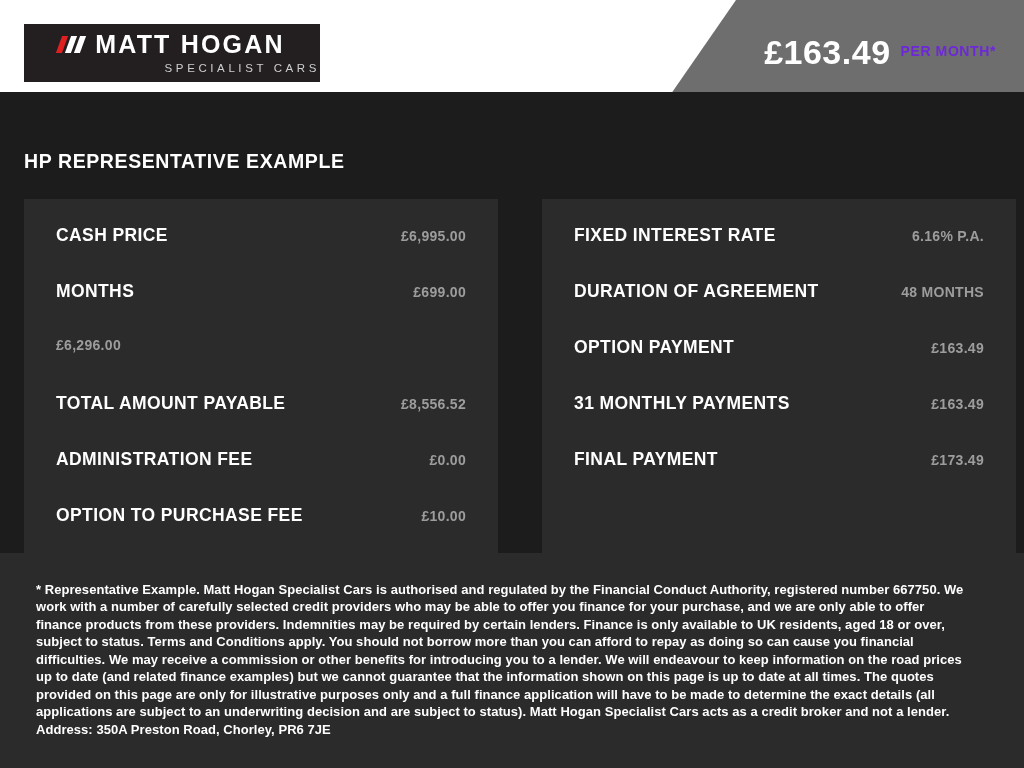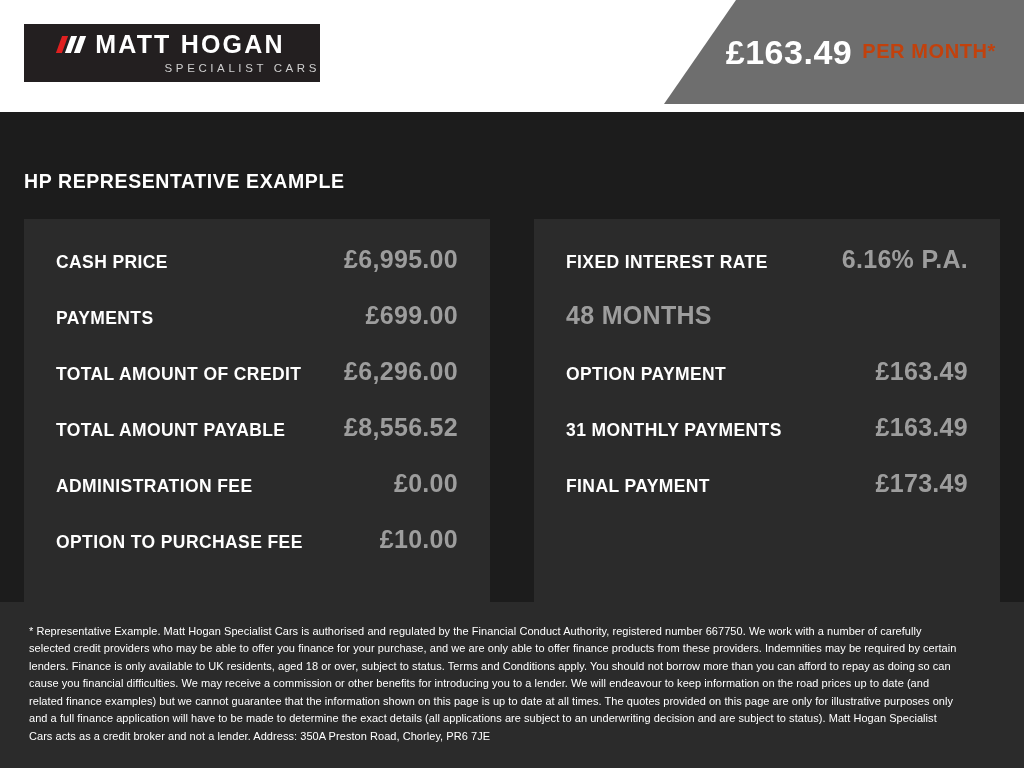--- a/index.html
+++ b/index.html
@@ -17,21 +17,21 @@
     position: relative;
     width: 1024px;
     height: 768px;
     background: #1c1c1c;
     overflow: hidden;
   }
 
   
   .header {
     position: relative;
-    height: 112px;
+    height: 92px;
     background: #ffffff;
     overflow: hidden;
   }
   .header-dark {
     position: absolute;
     top: 0;
     right: 0;
     width: 360px;
     height: 104px;
     background: #6e6e6e;
@@ -48,22 +48,22 @@
     gap: 10px;
   }
   .price-amount {
     color: #ffffff;
     font-size: 34px;
     font-weight: bold;
     letter-spacing: 0.5px;
     line-height: 1;
   }
   .price-suffix {
-    color: #c2410c;
-    font-size: 20px;
+    color: #6d28d9;
+    font-size: 14px;
     font-weight: bold;
     letter-spacing: 0.6px;
     padding-bottom: 2px;
   }
 
   .logo-box {
     position: absolute;
     left: 24px;
     top: 24px;
     width: 296px;
@@ -118,21 +118,21 @@
     font-weight: bold;
     letter-spacing: 0.6px;
     padding: 36px 0 0 24px;
     margin-top: 22px;
   }
 
   
   .panels {
     display: flex;
     gap: 44px;
-    padding: 26px 24px 0 24px;
+    padding: 26px 8px 0 24px;
     box-sizing: border-box;
   }
   .panel {
     flex: 1;
     background: #2b2b2b;
     padding: 26px 32px 26px 32px;
     box-sizing: border-box;
     min-height: 372px;
   }
   .row {
@@ -143,42 +143,42 @@
   }
   .row-label {
     color: #ffffff;
     font-size: 17.5px;
     font-weight: bold;
     letter-spacing: 0.4px;
     white-space: nowrap;
   }
   .row-value {
     color: #9d9d9d;
-    font-size: 25px;
+    font-size: 14px;
     font-weight: bold;
     letter-spacing: 0.3px;
     white-space: nowrap;
     text-align: right;
   }
 
   
   .footer {
     position: absolute;
     left: 0;
     right: 0;
     bottom: 0;
     background: #2b2b2b;
     padding: 16px 24px 18px 24px;
     box-sizing: border-box;
   }
   .footer p {
-    margin: 5px;
-    color: #ffffff;
-    font-size: 11px;
-    font-weight: normal;
+    margin: 12px;
+    color: #ffffff;
+    font-size: 13px;
+    font-weight: bold;
     line-height: 17.5px;
     letter-spacing: 0.05px;
     max-width: 930px;
   }
 </style>
 </head>
 <body>
 
 <div class="page">
 
@@ -206,25 +206,24 @@
   <div class="section-title">HP REPRESENTATIVE EXAMPLE</div>
 
   <div class="panels">
 
     <div class="panel">
       <div class="row">
         <span class="row-label">CASH PRICE</span>
         <span class="row-value">£6,995.00</span>
       </div>
       <div class="row">
-        <span class="row-label">PAYMENTS</span>
+        <span class="row-label">MONTHS</span>
         <span class="row-value">£699.00</span>
       </div>
       <div class="row">
-        <span class="row-label">TOTAL AMOUNT OF CREDIT</span>
         <span class="row-value">£6,296.00</span>
       </div>
       <div class="row">
         <span class="row-label">TOTAL AMOUNT PAYABLE</span>
         <span class="row-value">£8,556.52</span>
       </div>
       <div class="row">
         <span class="row-label">ADMINISTRATION FEE</span>
         <span class="row-value">£0.00</span>
       </div>
@@ -233,20 +232,21 @@
         <span class="row-value">£10.00</span>
       </div>
     </div>
 
     <div class="panel">
       <div class="row">
         <span class="row-label">FIXED INTEREST RATE</span>
         <span class="row-value">6.16% P.A.</span>
       </div>
       <div class="row">
+        <span class="row-label">DURATION OF AGREEMENT</span>
         <span class="row-value">48 MONTHS</span>
       </div>
       <div class="row">
         <span class="row-label">OPTION PAYMENT</span>
         <span class="row-value">£163.49</span>
       </div>
       <div class="row">
         <span class="row-label">31 MONTHLY PAYMENTS</span>
         <span class="row-value">£163.49</span>
       </div>

